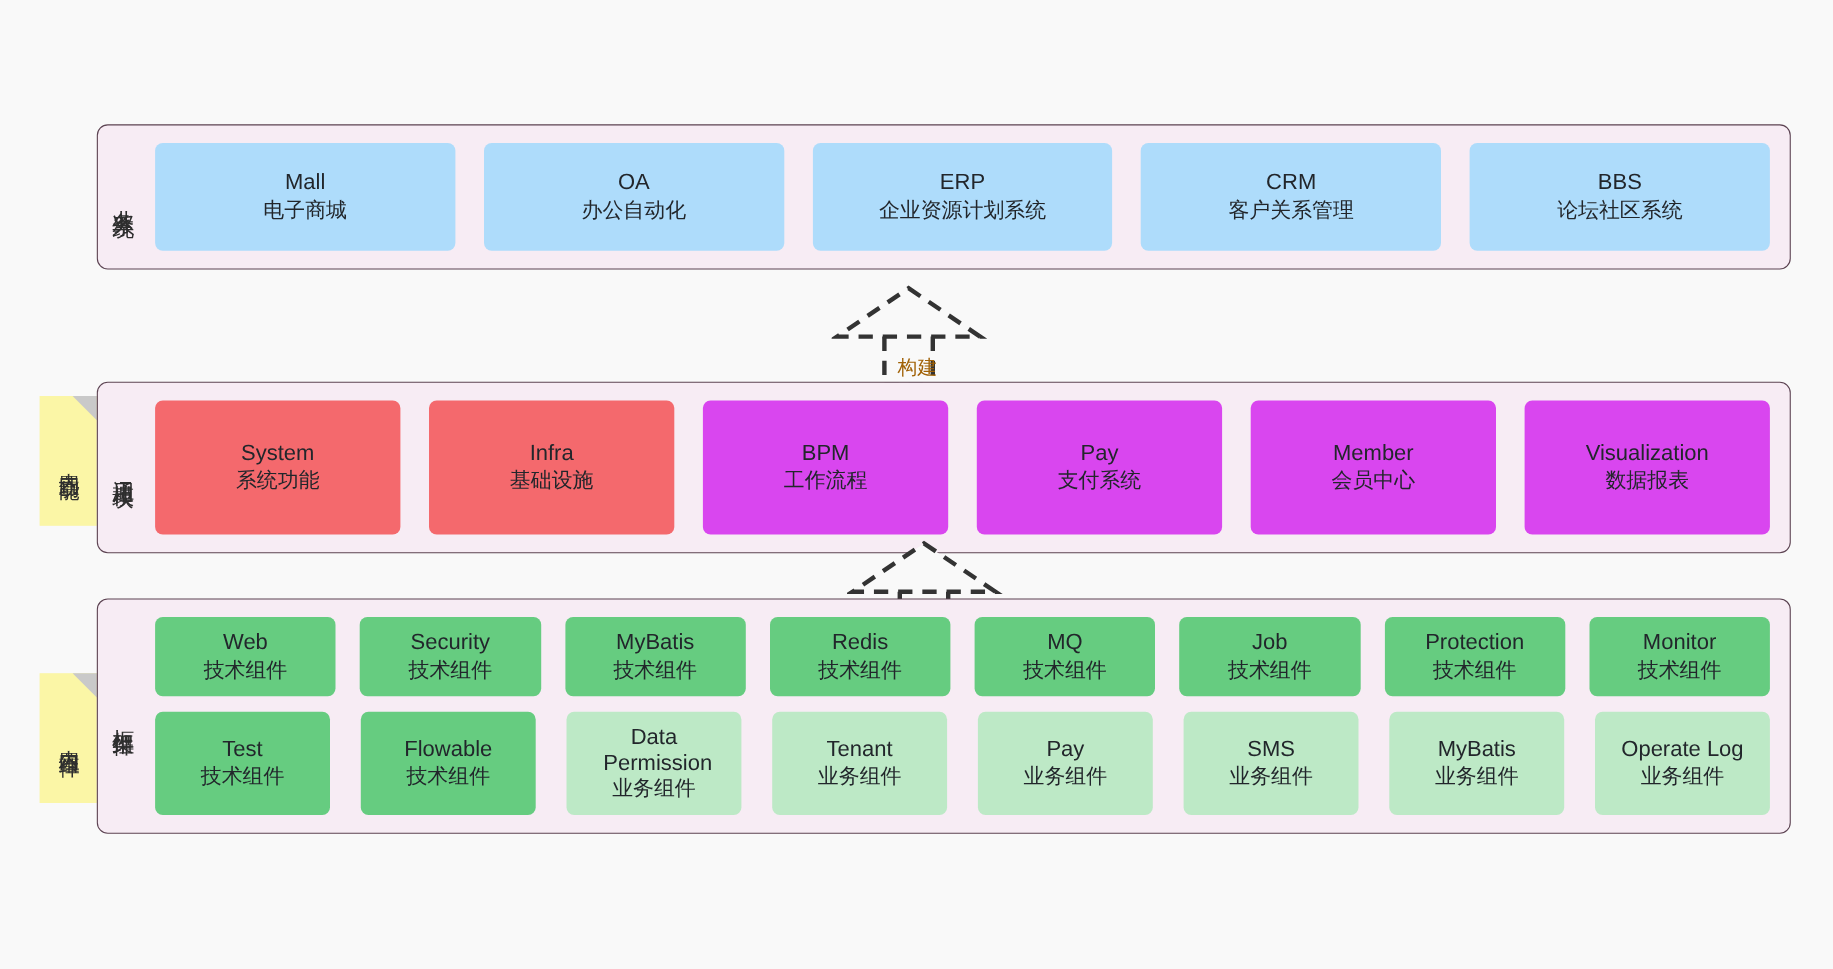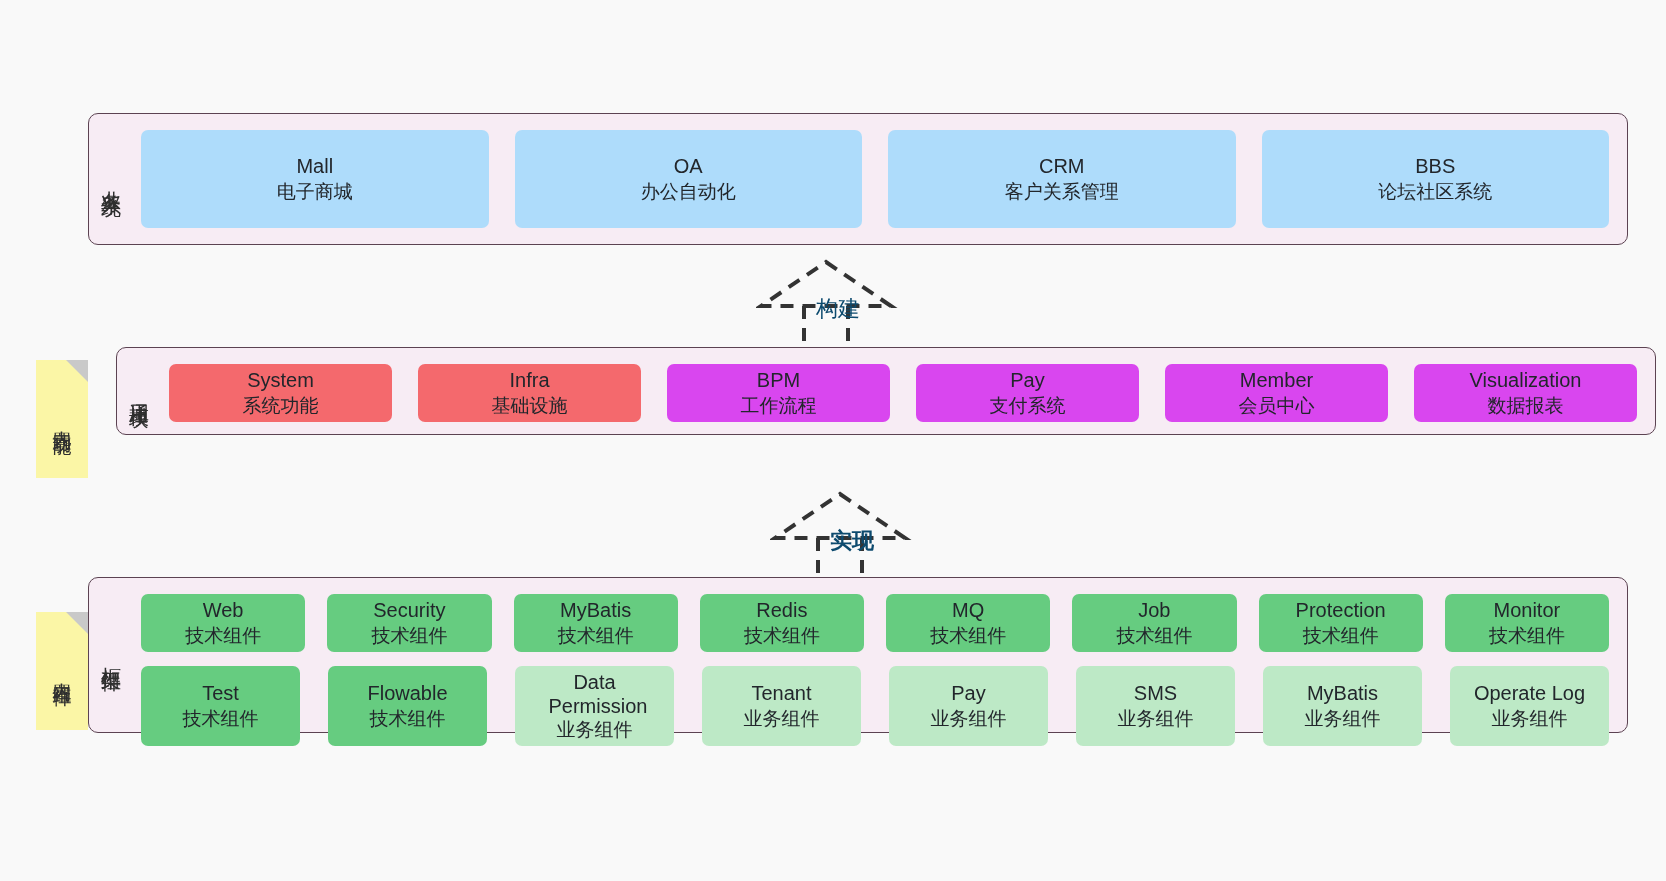--- a/index.html
+++ b/index.html
@@ -37,21 +37,21 @@
     text-orientation: upright;
     letter-spacing: 2px;
     line-height: 1.05;
     padding: 2px 0;
     user-select: none;
   }
   .layer-body {
     flex: 1 1 auto;
     display: flex;
     flex-direction: column;
-    justify-content: flex-start;
+    justify-content: center;
     gap: 16px;
     padding: 16px 18px 16px 8px;
   }
   .row {
     display: flex;
     gap: 26px;
     flex: 1 1 auto;
     align-items: stretch;
   }
   .cell {
@@ -96,45 +96,50 @@
     top: 0; right: 0;
     width: 0; height: 0;
     border-top: 22px solid #c9c9c9;
     border-left: 22px solid transparent;
   }
 
   
   .arrow-wrap { position: absolute; }
   .arrow-label {
     position: absolute;
-    font-size: 22px;
-    color: #0c4a6e;
+    font-size: 18px;
+    color: #a16207;
     background: transparent;
     white-space: nowrap;
     user-select: none;
+    margin-top: 28px;
   }
 </style>
 </head>
 <body>
 
 <div id="canvas">
 
   <div class="layer" style="left:88px; top:113px; width:1540px; height:132px;">
     <div class="layer-title">业务系统</div>
     <div class="layer-body">
       <div class="row">
         <div class="cell blue">
           <span>Mall</span>
           <span class="sub">电子商城</span>
         </div>
         <div class="cell blue">
           <span>OA</span>
           <span class="sub">办公自动化</span>
         </div>
         <div class="cell blue">
+          <span>ERP</span>
+          <span class="sub">企业资源计划系统</span>
+        </div>
+        <div class="cell blue">
           <span>CRM</span>
           <span class="sub">客户关系管理</span>
         </div>
         <div class="cell blue">
           <span>BBS</span>
           <span class="sub">论坛社区系统</span>
         </div>
       </div>
     </div>
   </div>
@@ -147,21 +152,21 @@
       <path d="M48,48 L48,92 M92,48 L92,92 M48,92 L92,92" fill="none" stroke="#333333" stroke-width="4" stroke-dasharray="13,9"></path>
     </svg>
     <span class="arrow-label" style="left:60px; top:36px;">构建</span>
   </div>
 
   <div class="sticky" style="left:36px; top:360px; width:52px; height:118px;">
     <span class="fold"></span>
     <span>内置功能</span>
   </div>
 
-  <div class="layer" style="left:88px; top:347px; width:1540px; height:88px;margin-left:28px;">
+  <div class="layer" style="left:88px; top:347px; width:1540px; height:156px;">
     <div class="layer-title">通用模块</div>
     <div class="layer-body">
       <div class="row">
         <div class="cell red">
           <span>System</span>
           <span class="sub">系统功能</span>
         </div>
         <div class="cell red">
           <span>Infra</span>
           <span class="sub">基础设施</span>
@@ -192,21 +197,21 @@
       <path d="M48,48 L48,92 M92,48 L92,92 M48,92 L92,92" fill="none" stroke="#333333" stroke-width="4" stroke-dasharray="13,9"></path>
     </svg>
     <span class="arrow-label" style="left:60px; top:36px;font-weight:bold;">实现</span>
   </div>
 
   <div class="sticky" style="left:36px; top:612px; width:52px; height:118px;">
     <span class="fold"></span>
     <span>内置组件</span>
   </div>
 
-  <div class="layer" style="left:88px; top:577px; width:1540px; height:156px;">
+  <div class="layer" style="left:88px; top:544px; width:1540px; height:214px;">
     <div class="layer-title">框架组件</div>
     <div class="layer-body" style="gap:14px; padding:16px 18px 16px 8px;">
 
       <div class="row" style="gap:22px;">
         <div class="cell green">
           <span>Web</span>
           <span class="sub">技术组件</span>
         </div>
         <div class="cell green">
           <span>Security</span>

